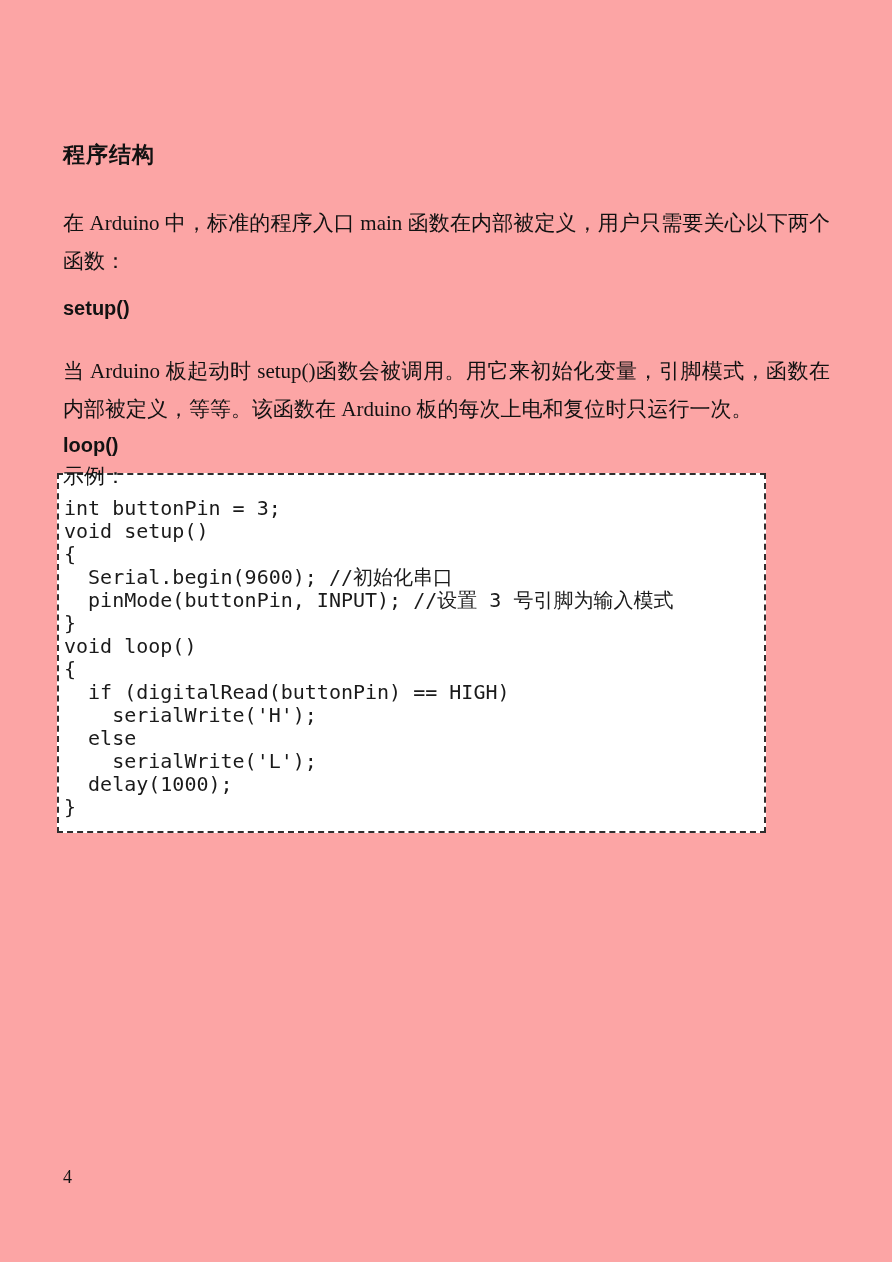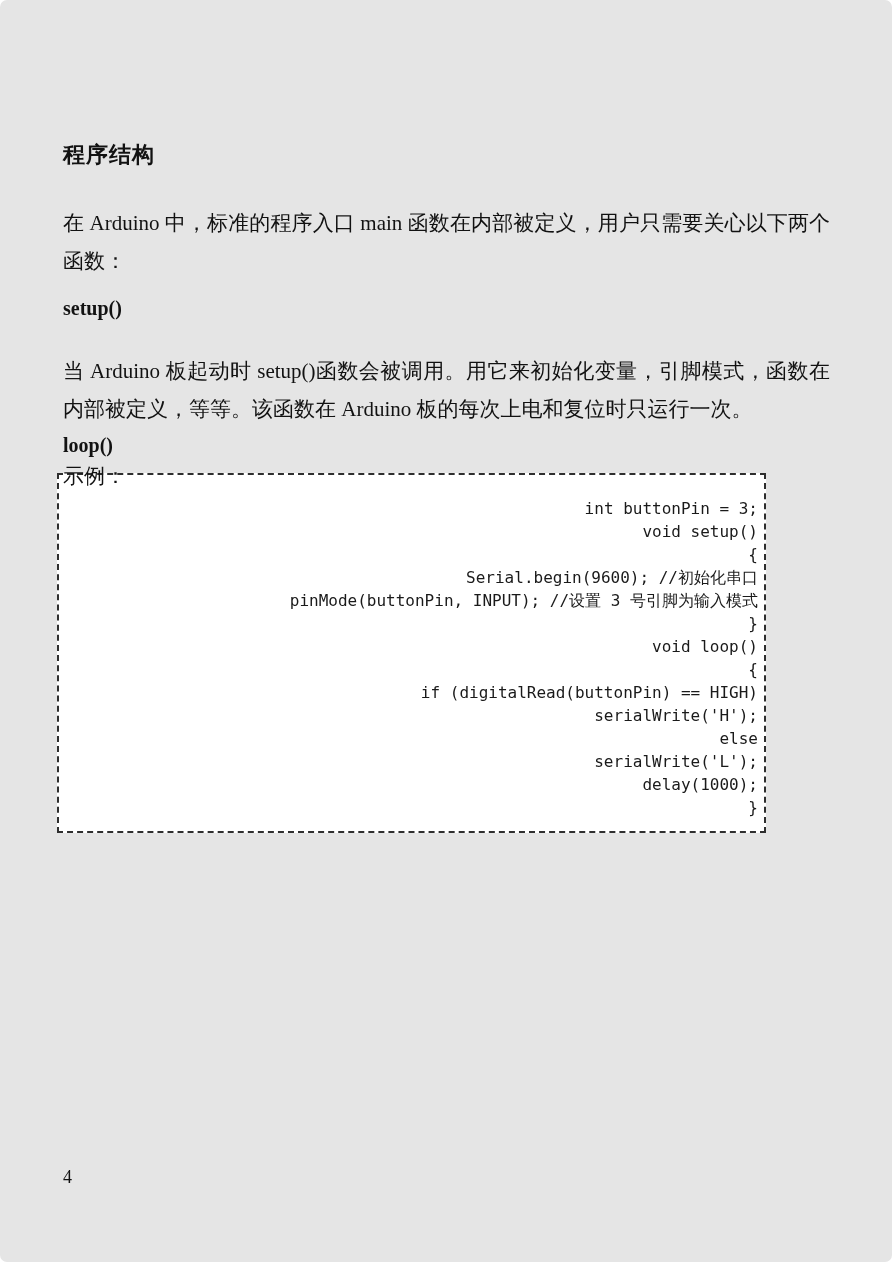--- a/index.html
+++ b/index.html
@@ -8,38 +8,37 @@
     width: 892px;
     height: 1262px;
     position: relative;
     overflow: hidden;
     font-family: "Liberation Serif", "DejaVu Serif", serif;
     color: #121212;
   }
   .page {
     position: absolute;
     inset: 0;
-    background: #e5e5e5;
+    background: #fca5a5;
     padding: 143px 62px 0 63px;
-    border-radius: 7px;
   }
   .section-title {
     font-size: 22px;
     line-height: 24px;
     font-weight: bold;
     letter-spacing: 1px;
   }
   .para {
     font-size: 21px;
     line-height: 38px;
     text-align: justify;
   }
   .para-intro   { margin-top: 37px; }
   .func-heading {
-    font-family: Liberation Serif, serif;
+    font-family: Liberation Sans, sans-serif;
     font-size: 20px;
     line-height: 24px;
     font-weight: bold;
   }
   .heading-setup { margin-top: 16px; }
   .para-setup    { margin-top: 32px; }
   .heading-loop  { margin-top: 5px; }
   .para-loop     { margin-top: 32px; }
   .example-label {
     font-size: 21px;
@@ -47,25 +46,24 @@
     text-align: left;
   }
   .code-block {
     margin-top: -22px;
     margin-left: -6px;
     width: 709px;
     border: 2px dashed #2e2e2e;
     padding: 22px 6px 12px 5px;
     background: #ffffff;
     font-family: "DejaVu Sans Mono", "Liberation Mono", monospace;
-    font-size: 16px;
+    font-size: 20px;
     line-height: 23px;
     white-space: pre;
     color: #1a1a1a;
-    text-align: right;
   }
   .code-line { min-height: 23px; }
   .page-number {
     position: absolute;
     left: 63px;
     top: 1165px;
     font-size: 18px;
     line-height: 24px;
   }
 </style>

